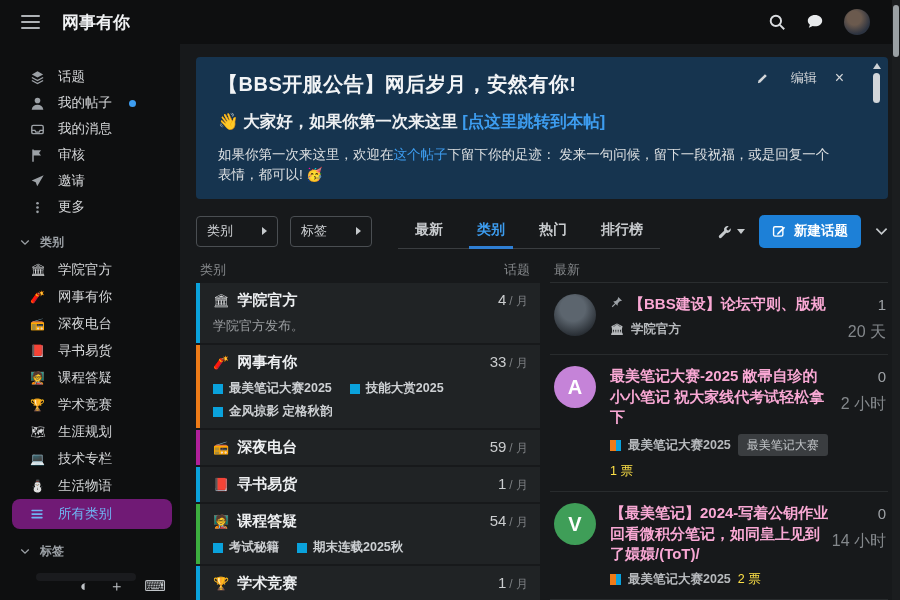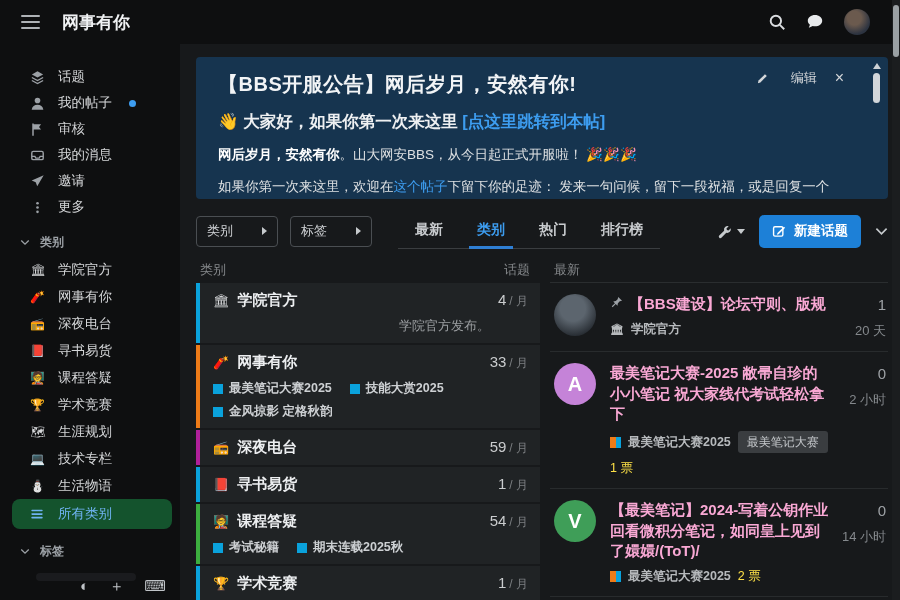--- a/index.html
+++ b/index.html
@@ -22,21 +22,21 @@
   .layout { display:flex; height:556px; }
 
   
   .sidebar { width:180px; background:#0e0f10; padding:20px 8px 0 12px; position:relative; overflow:hidden; flex:none; }
   .snav-item { display:flex; align-items:center; gap:13px; height:26px; padding-left:18px; font-size:13.5px; color:#d4d6d8; cursor:pointer; border-radius:6px; }
   .snav-item .sicon { width:15px; height:15px; flex:none; display:flex; align-items:center; justify-content:center; }
   .dot { width:7px; height:7px; border-radius:50%; background:#3d9df0; margin-left:4px; }
   .ssection { display:flex; align-items:center; gap:10px; height:28px; padding-left:8px; margin-top:8px; font-size:12px; font-weight:bold; color:#9ca1a6; cursor:pointer; }
   .scat-item { display:flex; align-items:center; gap:12px; height:27px; padding-left:18px; font-size:13.5px; color:#d4d6d8; cursor:pointer; border-radius:8px; }
   .scat-item .emo { width:16px; font-size:12px; text-align:center; flex:none; }
-  .scat-item.selected { background:#14532d; color:#6fb3f2; height:30px; }
+  .scat-item.selected { background:#701a75; color:#6fb3f2; height:30px; }
   .dim-item { width:100px; height:8px; background:#24272a; border-radius:4px; margin:8px 0 0 24px; opacity:.55; }
   .sidebar-footer { position:absolute; bottom:7px; right:14px; display:flex; align-items:center; gap:20px; color:#c0c4c8; font-size:15px; }
   .sidebar-footer .ficon { cursor:pointer; line-height:1; }
 
   
   .main { flex:1; background:#17191b; overflow:hidden; padding:0 12px 0 16px; }
 
   
   .banner { margin-top:13px; height:142px; background:#16344f; border-radius:4px; padding:14px 50px 0 22px; position:relative; overflow:hidden; }
   .banner h1 { font-size:20px; font-weight:bold; color:#f2f4f6; letter-spacing:.5px; }
@@ -72,42 +72,42 @@
   .col-right { flex:1; margin-left:10px; overflow:hidden; }
   .col-head { display:flex; justify-content:space-between; align-items:center; height:26px; font-size:13px; color:#85888b; padding:0 10px 0 4px; }
   .col-head-right { height:26px; font-size:13px; color:#85888b; display:flex; align-items:center; padding-left:4px; border-bottom:1px solid #2a2d2f; }
 
   
   .cat-row { background:#202325; border-left:4px solid #0aa2dc; margin-bottom:2px; padding:8px 12px 8px 13px; display:flex; cursor:pointer; }
   .cat-main { flex:1; min-width:0; }
   .cat-title-line { display:flex; align-items:center; gap:8px; }
   .cat-emoji { font-size:13px; }
   .cat-name { font-size:15px; font-weight:bold; color:#eceef0; }
-  .cat-desc { font-size:13px; color:#9b9ea1; margin-top:7px;text-align:right; }
+  .cat-desc { font-size:13px; color:#9b9ea1; margin-top:7px; }
   .cat-subs { display:flex; flex-wrap:wrap; gap:6px 18px; margin-top:8px; }
   .sub { display:flex; align-items:center; gap:6px; font-size:12.5px; font-weight:bold; color:#cdd0d3; }
   .sub .sq { width:10px; height:10px; background:#0aa2dc; flex:none; }
   .cat-count { flex:none; font-size:15px; color:#caccce; margin-left:8px; white-space:nowrap;text-align:center; }
   .cat-count .unit { font-size:12px; color:#7c7f82; margin-left:3px; }
 
   
   .topic-row { display:flex; padding:11px 2px 11px 4px; border-bottom:1px solid #282b2d; }
   .t-avatar { width:42px; height:42px; border-radius:50%; flex:none; display:flex; align-items:center; justify-content:center; font-size:20px; font-weight:bold; color:#ffffff; margin-right:14px; cursor:pointer; }
   .t-avatar.photo { background:radial-gradient(circle at 45% 35%, #5c656e 0 35%, #23282e 80%); }
   .t-body { flex:1; min-width:0; }
   .t-title { font-size:15px; font-weight:bold; color:#f9a8d4; line-height:1.38; cursor:pointer; }
   .t-title .pin { display:inline-block; width:13px; height:13px; margin-right:6px; }
   .t-meta { display:flex; align-items:center; flex-wrap:wrap; gap:7px; margin-top:6px; font-size:12.5px; font-weight:bold; color:#b7babd; }
   .t-meta .sq2 { width:11px; height:11px; background:linear-gradient(90deg,#ee7b18 0 50%,#0aa2dc 50% 100%); flex:none; }
   .t-meta .cat-emoji-sm { font-size:11px; }
   .chip { background:#3a3d40; color:#c3c6c9; font-size:12px; font-weight:normal; padding:2.5px 9px; border-radius:3px; cursor:pointer; }
   .votes { font-weight:normal; color:#fde047; }
   .t-counts { flex:none; width:56px; text-align:right; padding-top:2px; }
   .t-replies { font-size:15px; color:#9ea2a6; cursor:pointer; }
-  .t-time { font-size:13px; color:#84888c; margin-top:9px; }
+  .t-time { font-size:16px; color:#84888c; margin-top:9px; }
   svg { display:block; }
 </style>
 </head>
 <body>
 
 <div class="header">
   <div class="hamburger">
       <span></span>
       <span></span>
       <span></span>
@@ -148,34 +148,34 @@
             <circle cx="8" cy="4.8" r="3"></circle>
             <path d="M1.8 14.6c.4-3.4 3-5.2 6.2-5.2s5.8 1.8 6.2 5.2z"></path>
           </svg>
         </span>
       <span>我的帖子</span>
       <span class="dot"></span>
     </div>
     <div class="snav-item">
       <span class="sicon">
           <svg viewBox="0 0 16 16" width="15" height="15">
+            <rect x="1.9" y="3.6" width="12.2" height="8.8" rx="1.6" fill="none" stroke="#9ca1a6" stroke-width="1.5"></rect>
+            <path d="M1.9 9h3.3l1 1.8h3.6l1-1.8h3.3" fill="none" stroke="#9ca1a6" stroke-width="1.4"></path>
+          </svg>
+        </span>
+      <span>我的消息</span>
+    </div>
+    <div class="snav-item">
+      <span class="sicon">
+          <svg viewBox="0 0 16 16" width="15" height="15">
             <path d="M3.2 1.6v13" stroke="#9ca1a6" stroke-width="1.6"></path>
             <path d="M3.2 2.5h8.6L9.6 5.3l2.2 2.8H3.2z" fill="#9ca1a6"></path>
           </svg>
         </span>
       <span>审核</span>
-    </div>
-    <div class="snav-item">
-      <span class="sicon">
-          <svg viewBox="0 0 16 16" width="15" height="15">
-            <rect x="1.9" y="3.6" width="12.2" height="8.8" rx="1.6" fill="none" stroke="#9ca1a6" stroke-width="1.5"></rect>
-            <path d="M1.9 9h3.3l1 1.8h3.6l1-1.8h3.3" fill="none" stroke="#9ca1a6" stroke-width="1.4"></path>
-          </svg>
-        </span>
-      <span>我的消息</span>
     </div>
     <div class="snav-item">
       <span class="sicon">
           <svg viewBox="0 0 16 16" width="15" height="15">
             <path d="M14.6 1.4 1.8 7l4.3 1.7L7.7 13z" fill="#9ca1a6"></path>
           </svg>
         </span>
       <span>邀请</span>
     </div>
     <div class="snav-item">
@@ -270,21 +270,20 @@
         </span>
         <span class="x">×</span>
       </div>
       <div class="banner-sb">
           <span class="up"></span>
           <span class="bthumb"></span>
         </div>
 
       <h1>【BBS开服公告】网后岁月，安然有你!</h1>
       <h2><span>👋 大家好，如果你第一次来这里</span> <span class="blink">[点这里跳转到本帖]</span></h2>
-      <p><b>网后岁月，安然有你</b><span>。山大网安BBS，从今日起正式开服啦！ 🎉🎉🎉</span></p>
       <p><span>如果你第一次来这里，欢迎在</span><span class="blink2">这个帖子</span><span>下留下你的足迹： 发来一句问候，留下一段祝福，或是回复一个表情，都可以! 🥳</span></p>
 
     </div>
 
     <div class="nav-row">
       <button class="dd">
           <span>类别</span>
           <span class="tri-right"></span>
         </button>
       <button class="dd">

